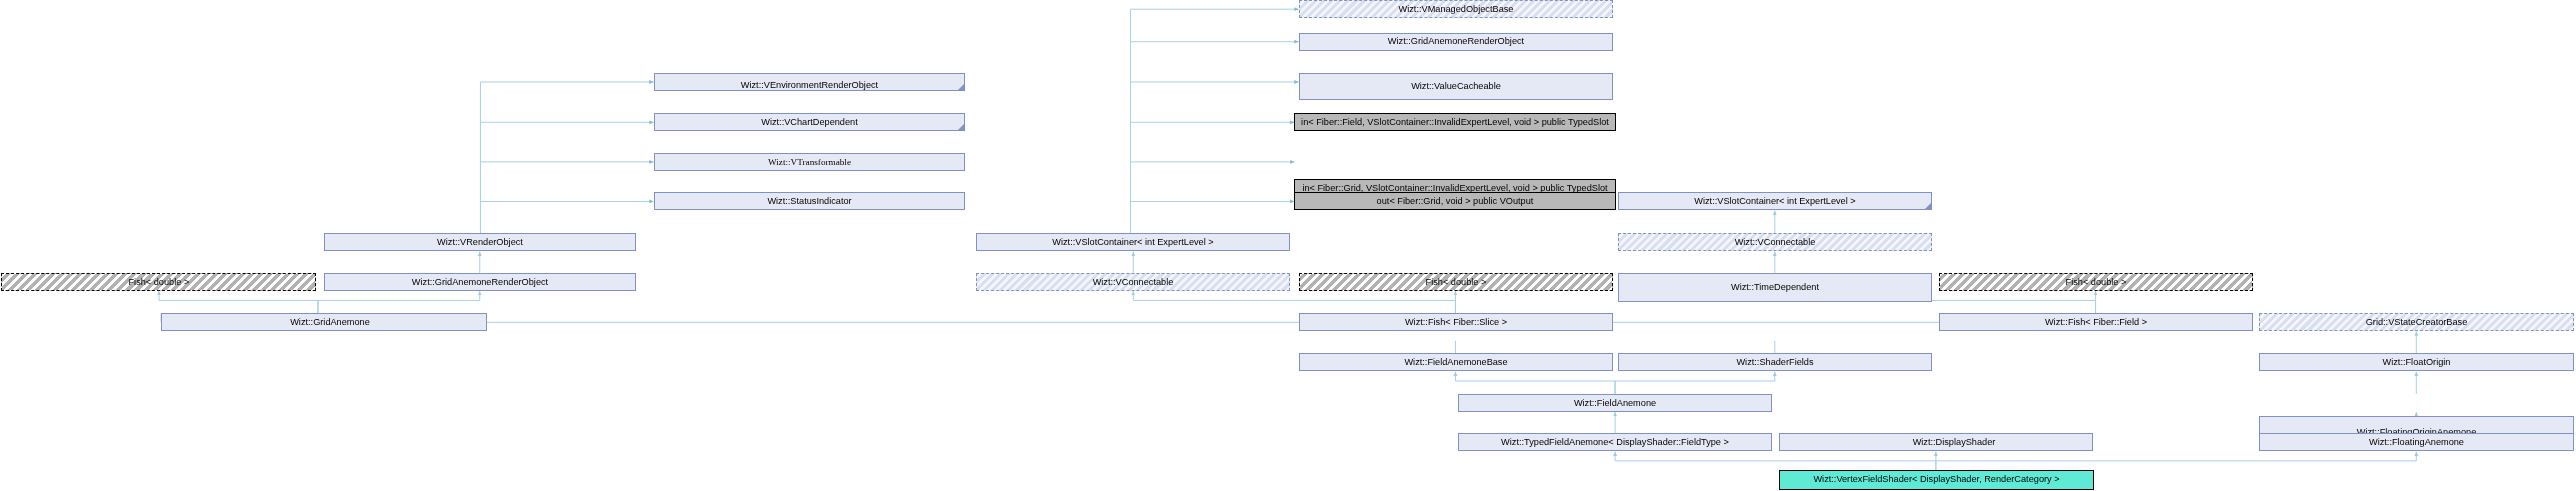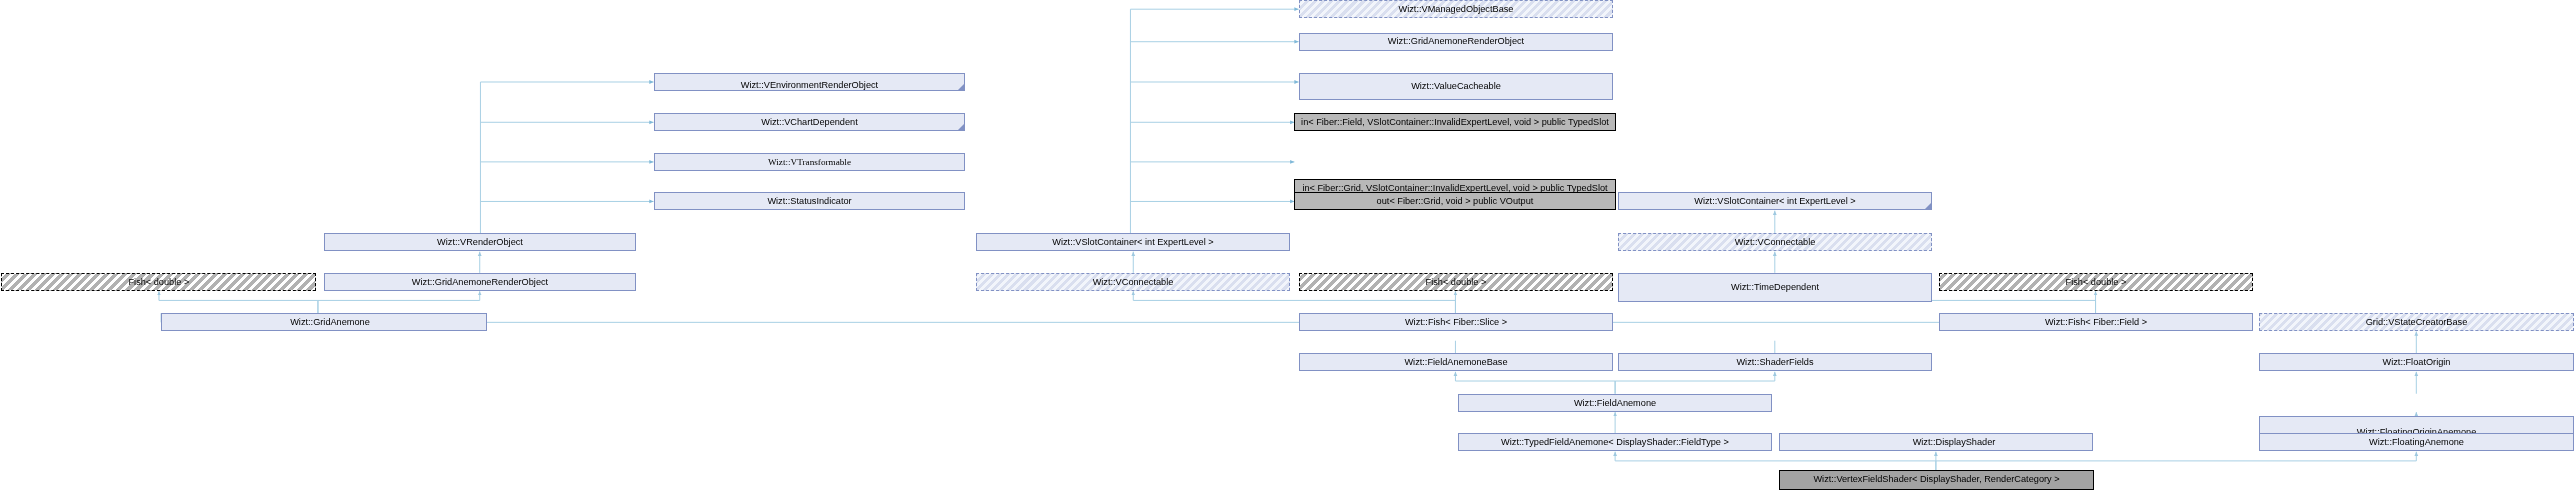--- a/index.html
+++ b/index.html
@@ -65,21 +65,21 @@
       rgba(0,0,0,0.30) 6.4px
     );
   }
   
   .node.gray {
     background: #b8b8b8;
     border: 0.7px solid #000000;
   }
   
   .node.current {
-    background: #a3a3a3;
+    background: #5eead4;
     border: 1.4px solid #000000;
   }
   
   .node.folded::after {
     content: "";
     position: absolute;
     right: 0;
     bottom: 0;
     width: 0;
     height: 0;

